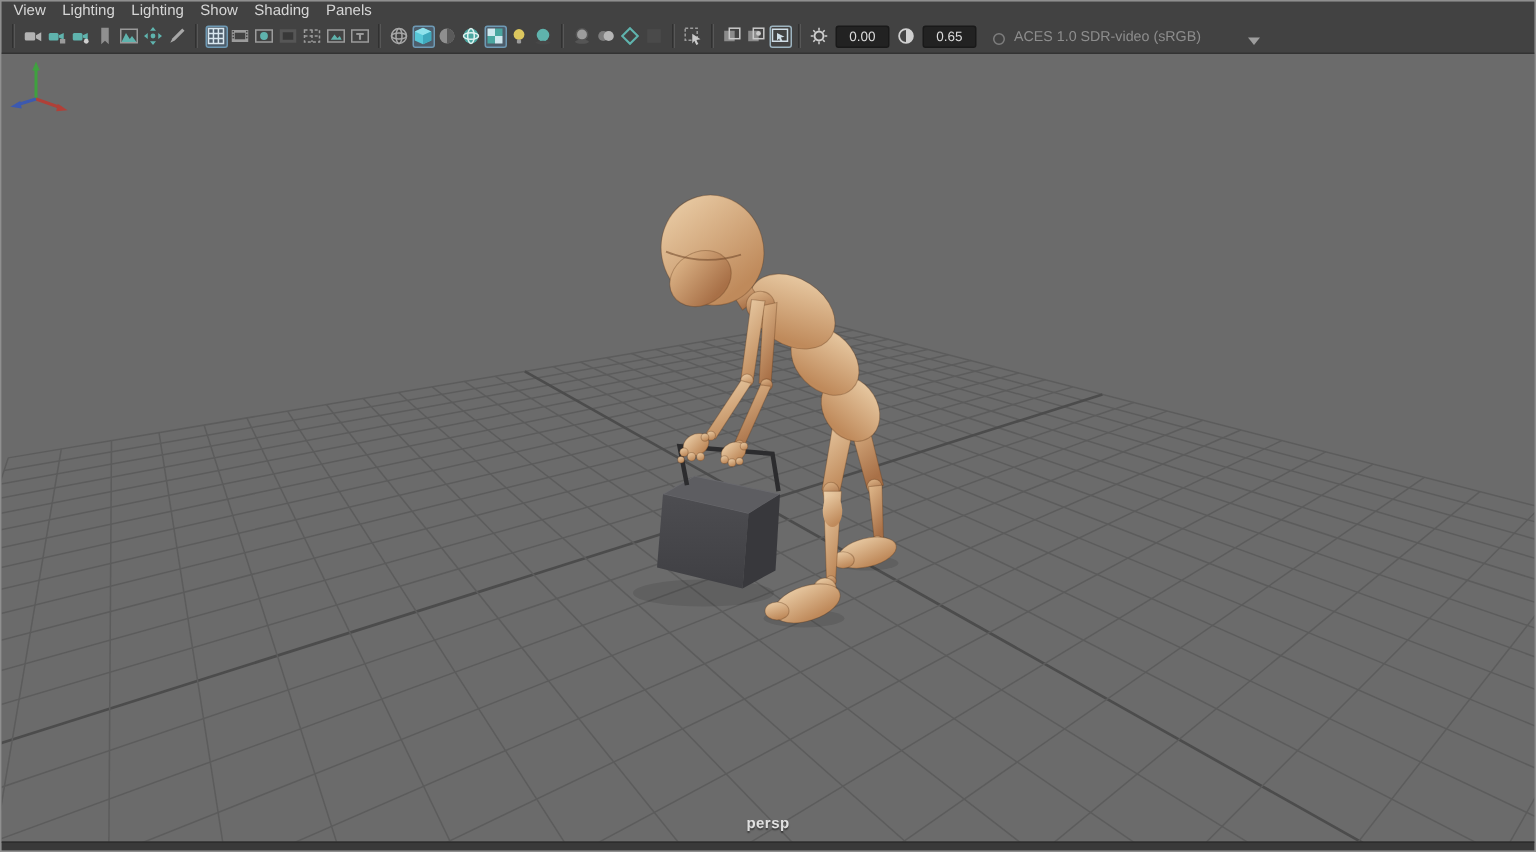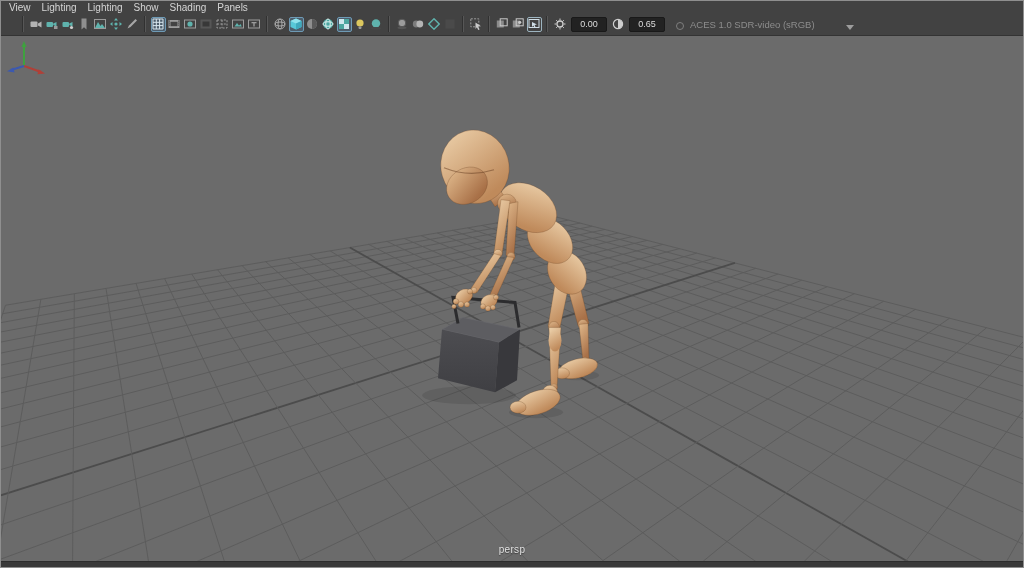--- a/index.html
+++ b/index.html
@@ -3,39 +3,39 @@
 <meta charset="utf-8">
 <style>
   html,body{margin:0;padding:0;background:#2b2b2b;}
   .app{position:relative;width:1024px;height:568px;background:#6b6b6b;border:1px solid #8f8f8f;
        box-sizing:border-box;overflow:hidden;font-family:"Liberation Sans",sans-serif;
        -webkit-user-select:none;user-select:none;}
   
   .topbar{position:absolute;top:0;left:0;right:0;height:34px;background:#424242;border-bottom:1px solid #333;}
   .menubar{display:flex;align-items:center;height:13px;padding-left:6px;}
   .menu-item{color:#d6d6d6;font-size:10px;line-height:13px;padding:0 9px 0 2px;cursor:default;}
-  .toolbar{display:flex;align-items:center;height:20px;padding-left:17px;}
+  .toolbar{display:flex;align-items:center;height:20px;padding-left:3px;}
   .ti{width:15px;height:15px;margin:0 0.5px;display:flex;align-items:center;justify-content:center;
       border:1px solid transparent;border-radius:2px;box-sizing:border-box;}
   .ti svg{display:block;}
   .ti.active{background:#4d5d6b;border-color:#6e9ab5;}
   .ti.framed{border-color:#9db4c0;}
   .ti.disabled{opacity:.38;}
   .tbsep{width:0;height:16px;border-left:1px solid #313131;border-right:1px solid #575757;margin:0 4px;}
   .tfield{width:34px;height:13px;margin:0 3px;background:#222;color:#dcdcdc;font-size:9px;
           display:flex;align-items:center;justify-content:center;border:1px solid #191919;border-radius:2px;}
   .vtrans{display:flex;align-items:flex-end;margin-left:8px;width:178px;color:#8d8d8d;font-size:9.5px;}
   .vtrans .dot{width:8px;height:8px;border-radius:50%;border:1.5px solid #7e7e7e;box-sizing:border-box;margin-right:6px;}
   .vtrans .lbl{flex:1;white-space:nowrap;overflow:hidden;}
   .caret{width:0;height:0;border-left:4px solid transparent;border-right:4px solid transparent;border-top:5px solid #9d9d9d;}
   
   .viewport{position:absolute;top:35px;left:0;right:0;bottom:5px;background:#6b6b6b;overflow:hidden;}
   .viewport svg{position:absolute;left:0;top:0;width:100%;height:100%;}
   .persp-label{position:absolute;left:50%;bottom:7px;transform:translateX(-50%);
-               color:#e0e0e0;font-size:10px;font-weight:normal;letter-spacing:.3px;
+               color:#e0e0e0;font-size:10px;font-weight:bold;letter-spacing:.3px;
                text-shadow:0 1px 1px rgba(0,0,0,.45);text-align:center;}
   .gizmo{position:absolute !important;left:4px !important;bottom:4px !important;width:42px !important;height:40px !important;}
   .bottomstrip{position:absolute;left:0;right:0;bottom:0;height:5px;background:#393939;border-top:1px solid #2d2d2d;}
 </style>
 </head>
 <body>
 
 <div class="app">
 
   <div class="topbar">

